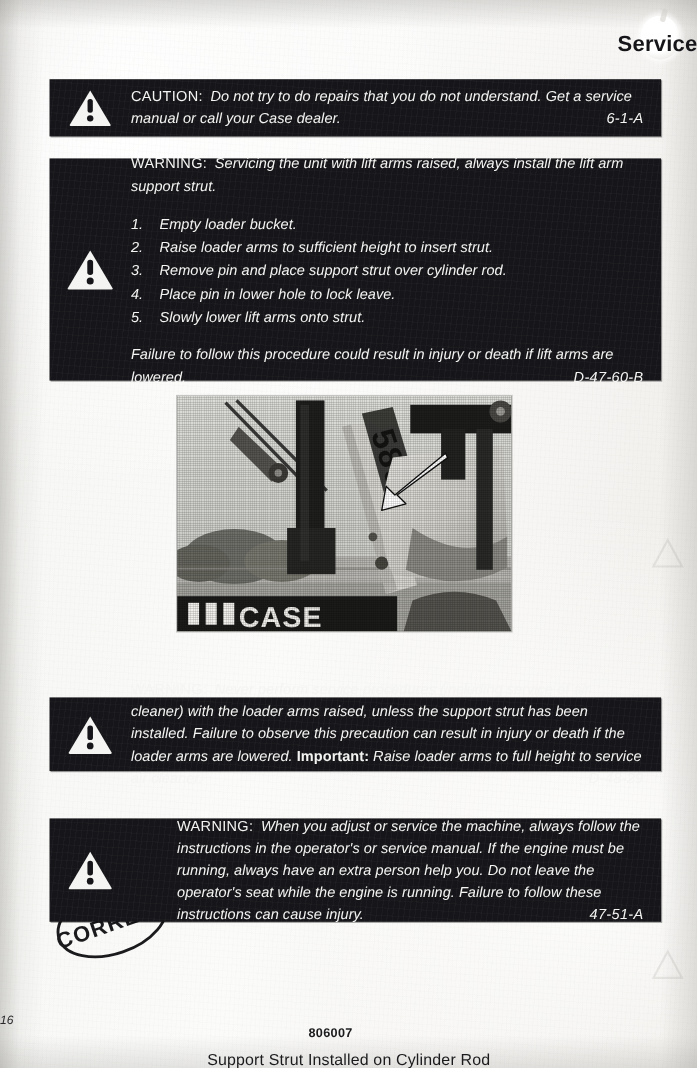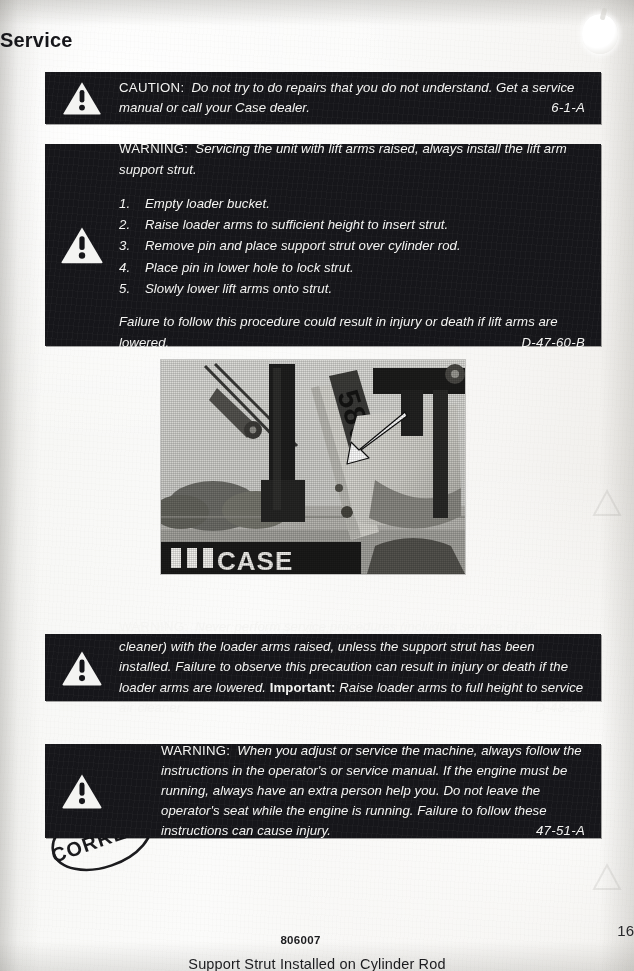--- a/index.html
+++ b/index.html
@@ -79,21 +79,21 @@
 
   
   .content {
     position: absolute;
     inset: 0;
   }
 
   .page-title {
     position: absolute;
     top: 29px; left: 0; right: 0;
-    text-align: left;
+    text-align: right;
     font-size: 20px;
     font-weight: bold;
     color: #16161a;
     letter-spacing: .2px;
   }
 
   
   .safety-box {
     position: absolute;
     left: 45px;
@@ -213,23 +213,24 @@
     text-align: center;
     font-size: 14.5px;
     color: #1b1b1e;
     letter-spacing: .15px;
   }
 
   .page-number {
     position: absolute;
     left: 0; right: 0;
     top: 922px;
-    text-align: right;
-    font-size: 15px;
+    text-align: left;
+    font-size: 11px;
     color: #28282b;
+    font-style: italic;
   }
 </style>
 </head>
 <body>
 
 <div class="page">
   <div class="paper-grain"></div>
   <div class="edge-shade-top"></div>
   <div class="edge-shade-left"></div>
   <div class="edge-shade-right"></div>
@@ -289,21 +290,21 @@
         <li>
           <span class="num">2.</span>
           <span>Raise loader arms to sufficient height to insert strut.</span>
         </li>
         <li>
           <span class="num">3.</span>
           <span>Remove pin and place support strut over cylinder rod.</span>
         </li>
         <li>
           <span class="num">4.</span>
-          <span>Place pin in lower hole to lock strut.</span>
+          <span>Place pin in lower hole to lock leave.</span>
         </li>
         <li>
           <span class="num">5.</span>
           <span>Slowly lower lift arms onto strut.</span>
         </li>
       </ul>
 
       <div>
         <span>Failure to follow this procedure could result in injury or death if lift arms are lowered.</span>
         <span class="ref">D-47-60-B</span>

